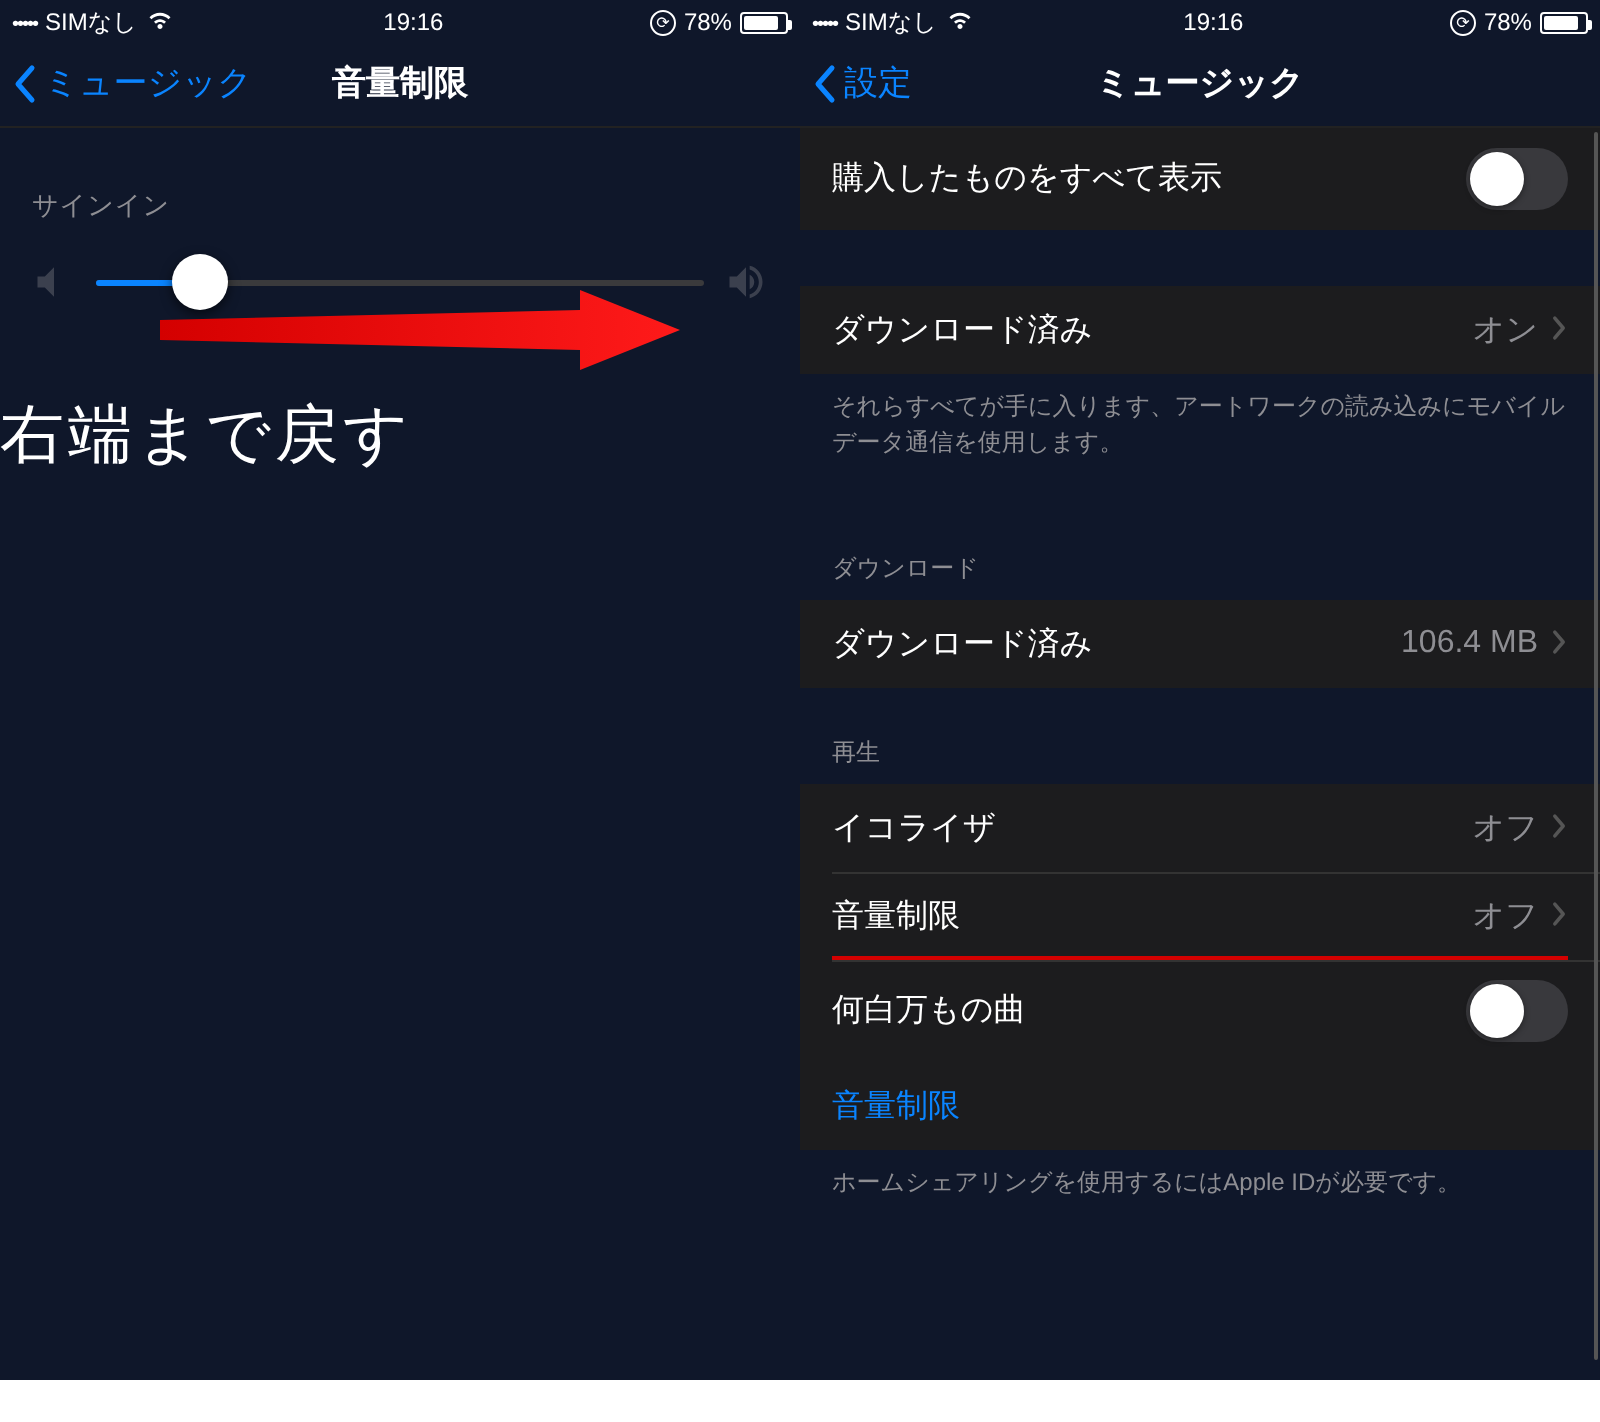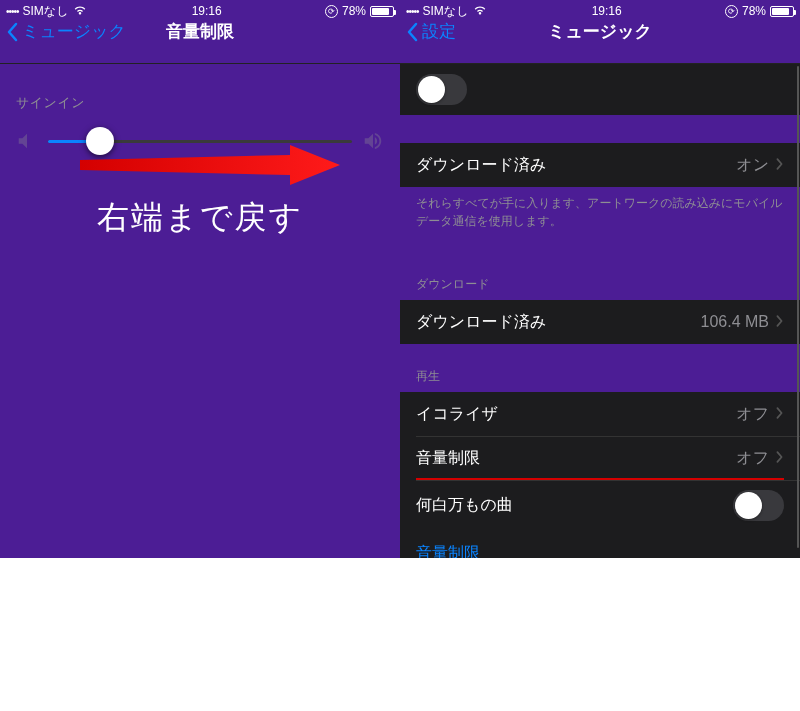--- a/index.html
+++ b/index.html
@@ -6,22 +6,22 @@
   body {
     width: 800px;
     height: 711px;
     background: #fff;
     font-family: -apple-system, "Hiragino Sans", "Hiragino Kaku Gothic ProN", sans-serif;
     display: flex;
     overflow: hidden;
   }
   .phone {
     width: 400px;
-    height: 558px;
-    background: #4c1d95;
+    height: 690px;
+    background: #0f172a;
     color: #fff;
     position: relative;
     overflow: hidden;
   }
   
   .status-bar {
     height: 20px;
     display: flex;
     align-items: center;
     justify-content: space-between;
@@ -43,21 +43,21 @@
   }
   .battery-fill { position: absolute; left: 1px; top: 1px; bottom: 1px; width: 78%; background: #fff; border-radius: 1px; }
   .orient-lock {
     width: 13px; height: 13px; border: 1px solid #fff; border-radius: 50%;
     display: inline-flex; align-items: center; justify-content: center; font-size: 8px;
   }
   
   .nav-bar {
     height: 44px;
     display: flex;
-    align-items: flex-start;
+    align-items: center;
     position: relative;
     border-bottom: 0.5px solid #222;
   }
   .nav-back {
     display: flex; align-items: center; gap: 2px;
     color: #0a84ff; font-size: 17px; padding-left: 6px;
     cursor: pointer;
   }
   .nav-back svg { width: 14px; height: 20px; }
   .nav-title {
@@ -86,21 +86,21 @@
     position: absolute; left: 17%; top: 50%; transform: translate(-50%, -50%);
     width: 28px; height: 28px; border-radius: 50%; background: #fff;
     box-shadow: 0 2px 6px rgba(0,0,0,0.6);
   }
   
   .annotation-arrow {
     position: absolute; left: 80px; top: 145px; width: 260px; height: 40px;
     pointer-events: none;
   }
   .annotation-text {
-    position: absolute; left: 0; width:100%; text-align:center; top: 196px;
+    position: absolute; left: 0; width:100%; top: 196px;
     color: #fff; font-size: 32px; font-weight: 500;
     letter-spacing: 2px;
   }
   
   .desc-block {
     font-size: 12px; line-height: 1.6; color: #8e8e93;
     padding: 8px 16px 16px 16px;
   }
   .desc-link { color: #0a84ff; }
   .group { background: #1c1c1e; }
@@ -228,20 +228,21 @@
           <polyline points="9,2 2,10 9,18"></polyline>
         </svg>
       <span>設定</span>
     </div>
     <div class="nav-title">ミュージック</div>
   </div>
 
 
   <div class="group">
     <div class="cell">
+      <span class="cell-label">購入したものをすべて表示</span>
       <div class="toggle">
           <div class="toggle-knob"></div>
         </div>
     </div>
   </div>
 
   <div style="height:28px"></div>
 
   <div class="group">
     <div class="cell">

